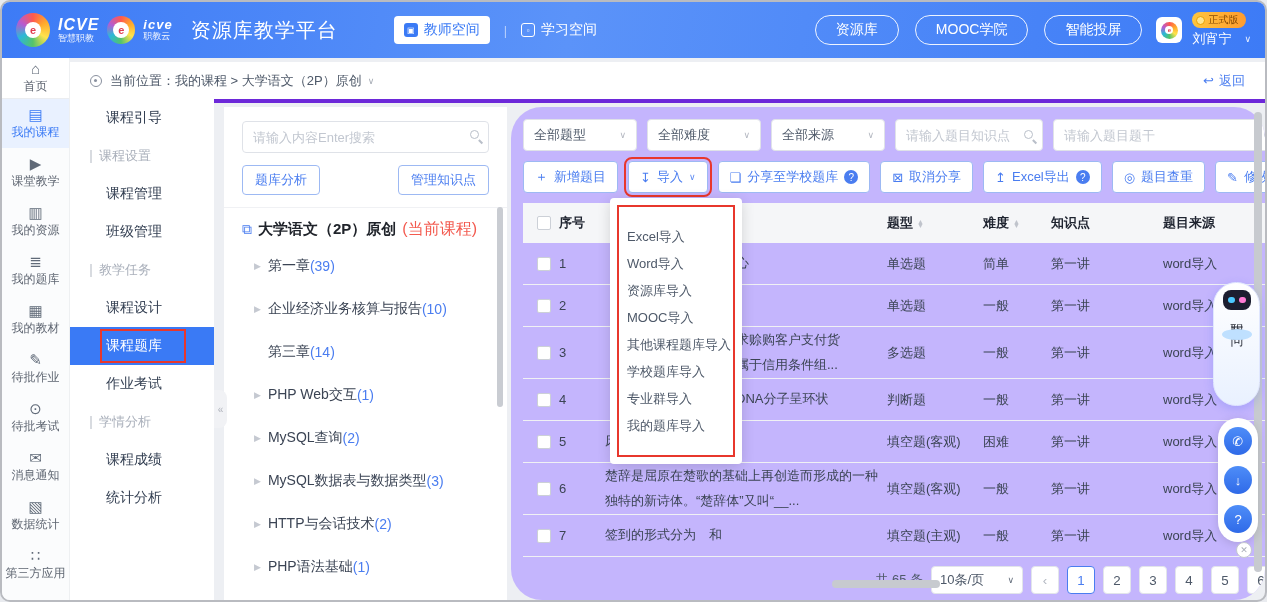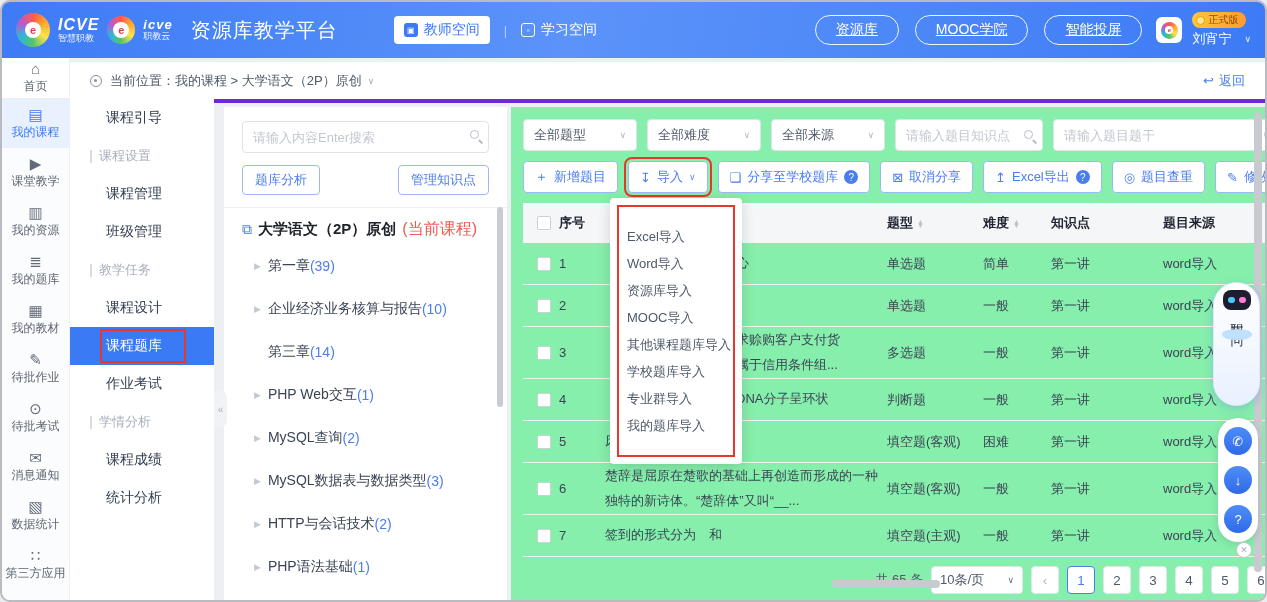--- a/index.html
+++ b/index.html
@@ -26,21 +26,21 @@
   .space-group { display:flex; align-items:center; gap:14px; margin-left:56px; white-space:nowrap; }
   .teacher-pill { background:#fff; color:#3a7af5; height:28px; border-radius:4px; padding:0 10px;
     display:flex; align-items:center; gap:6px; font-size:14px; }
   .mini-sq { width:14px; height:14px; border-radius:3px; background:#3a7af5; display:inline-flex;
     align-items:center; justify-content:center; color:#fff; font-size:8px; }
   .mini-sq.ghost { background:transparent; border:1px solid #fff; color:#fff; }
   .space-sep { color:rgba(255,255,255,.55); }
   .student-link { display:flex; align-items:center; gap:6px; font-size:14px; color:#fff; }
   .nav-pills { margin-left:auto; display:flex; gap:16px; align-items:center; }
   .pill { height:30px; border:1px solid rgba(255,255,255,.9); border-radius:16px; color:#fff;
-    padding:8px 20px; display:flex; align-items:center; font-size:14px; white-space:nowrap; background:transparent;text-decoration:underline; }
+    padding:8px 20px; display:flex; align-items:center; font-size:14px; white-space:nowrap; background:transparent; }
   .appicon { width:26px; height:26px; background:#fff; border-radius:6px; margin-left:14px;
     display:flex; align-items:center; justify-content:center; }
   .appicon .logo-circle { width:17px; height:17px; }
   .appicon .logo-hole { width:8px; height:8px; font-size:6px; }
   .user-block { margin-left:10px; display:flex; flex-direction:column; align-items:flex-start; gap:2px; }
   .ver-badge { display:flex; align-items:center; gap:3px; background:linear-gradient(90deg,#ffc53d,#ff9c2e);
     color:#8a4b00; border-radius:9px; padding:1px 8px 1px 4px; font-size:10px; line-height:14px; }
   .medal { width:9px; height:9px; border-radius:50%; background:#ffe58f; border:1.5px solid #e8a000; }
   .uname { font-size:13px; color:#fff; display:flex; gap:13px; align-items:center; }
   .caret { font-size:9px; opacity:.9; }
@@ -97,22 +97,22 @@
   .cur-tag { color:#f35a4f; font-size:16px; font-weight:normal; }
   .tree-list { list-style:none; margin-top:4px; }
   .tree-node { height:43px; display:flex; align-items:center; padding-left:12px; color:#3b4454;
     font-size:14px; cursor:pointer; white-space:nowrap; }
   .tree-arrow { color:#c5c9d1; margin-right:7px; font-size:9px; }
   .tree-arrow.noarrow { visibility:hidden; }
   .tree-count { color:#4a7df0; }
   .tree-scroll { position:absolute; right:4px; top:100px; width:6px; height:200px; background:#c9ccd2; border-radius:3px; }
 
   
-  .main { position:absolute; left:509px; top:105px; right:0; bottom:0; background:#86efac;
-    padding:12px 0 4px 12px; overflow:hidden; }
+  .main { position:absolute; left:509px; top:105px; right:0; bottom:0; background:#c4b5fd;
+    padding:12px 0 4px 12px; overflow:hidden;border-radius:31px; }
   .filter-row { display:flex; gap:10px; }
   .select { width:114px; height:32px; border:1px solid #dfe2e8; border-radius:4px; display:flex;
     align-items:center; justify-content:space-between; padding:0 10px; color:#4e5969; cursor:pointer;
     flex:none; background:#fff; }
   .select .caret { color:#a9aeb8; }
   .f-input { position:relative; flex:none; }
   .f-input input { height:32px; border:1px solid #dfe2e8; border-radius:4px; padding:0 26px 0 10px;
     font-size:13px; color:#333; outline:none; width:100%; font-family:inherit; }
   .f-input input::placeholder { color:#c2c7d0; }
   .f-input .mag { top:11px; }

